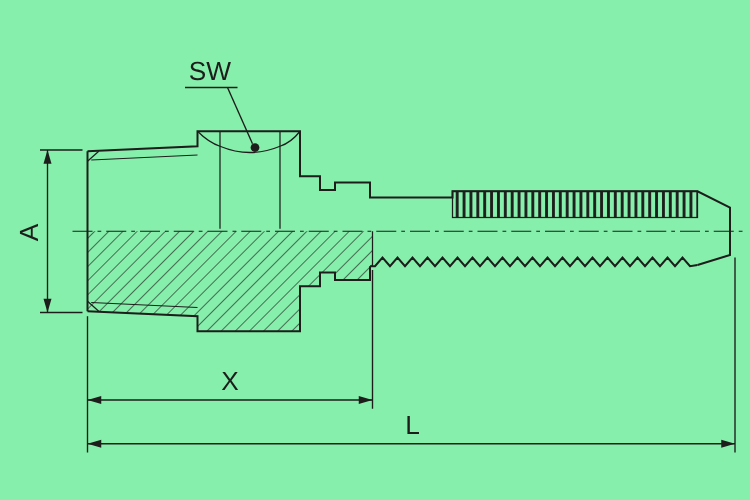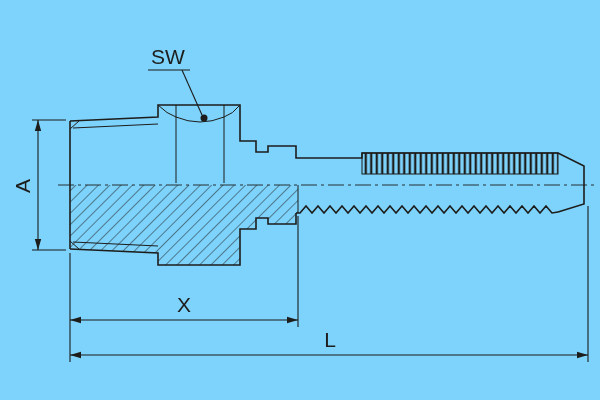--- a/index.html
+++ b/index.html
@@ -1,20 +1,20 @@
 <!DOCTYPE html>
 <html><head>
 <meta charset="utf-8">
 <style>
   html, body { margin: 0; padding: 0; background: #ffffff; }
   .sheet {
     position: relative;
     width: 600px;
     height: 400px;
-    background: #7dd3fc;
+    background: #86efac;
     overflow: hidden;
   }
   svg { display: block; }
   .outline  { stroke: #1d1d1b; stroke-width: 1.6; fill: none; stroke-linejoin: miter; stroke-linecap: butt; }
   .thinline { stroke: #1d1d1b; stroke-width: 1;   fill: none; }
   .dimline  { stroke: #1d1d1b; stroke-width: 1.1; fill: none; }
   .center   { stroke: #1d1d1b; stroke-width: 0.9; fill: none; stroke-dasharray: 16 4 3 4; }
   .ink      { fill: #1d1d1b; stroke: none; }
   text {
     font-family: "Liberation Sans", sans-serif;

